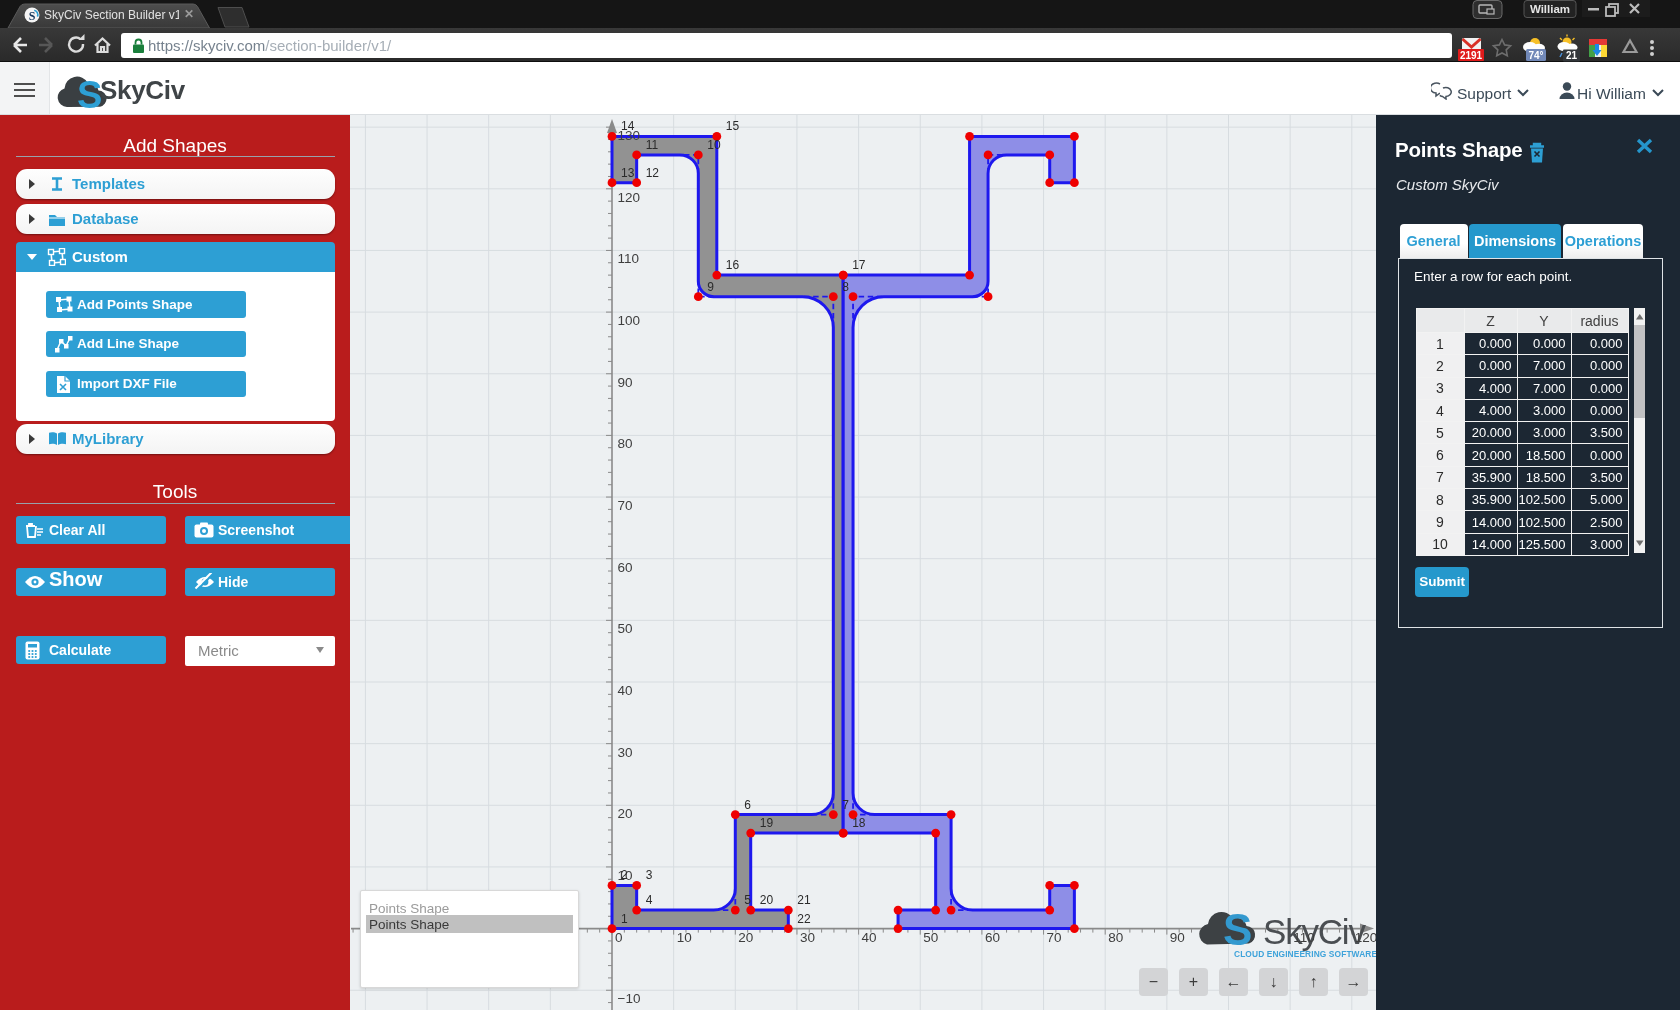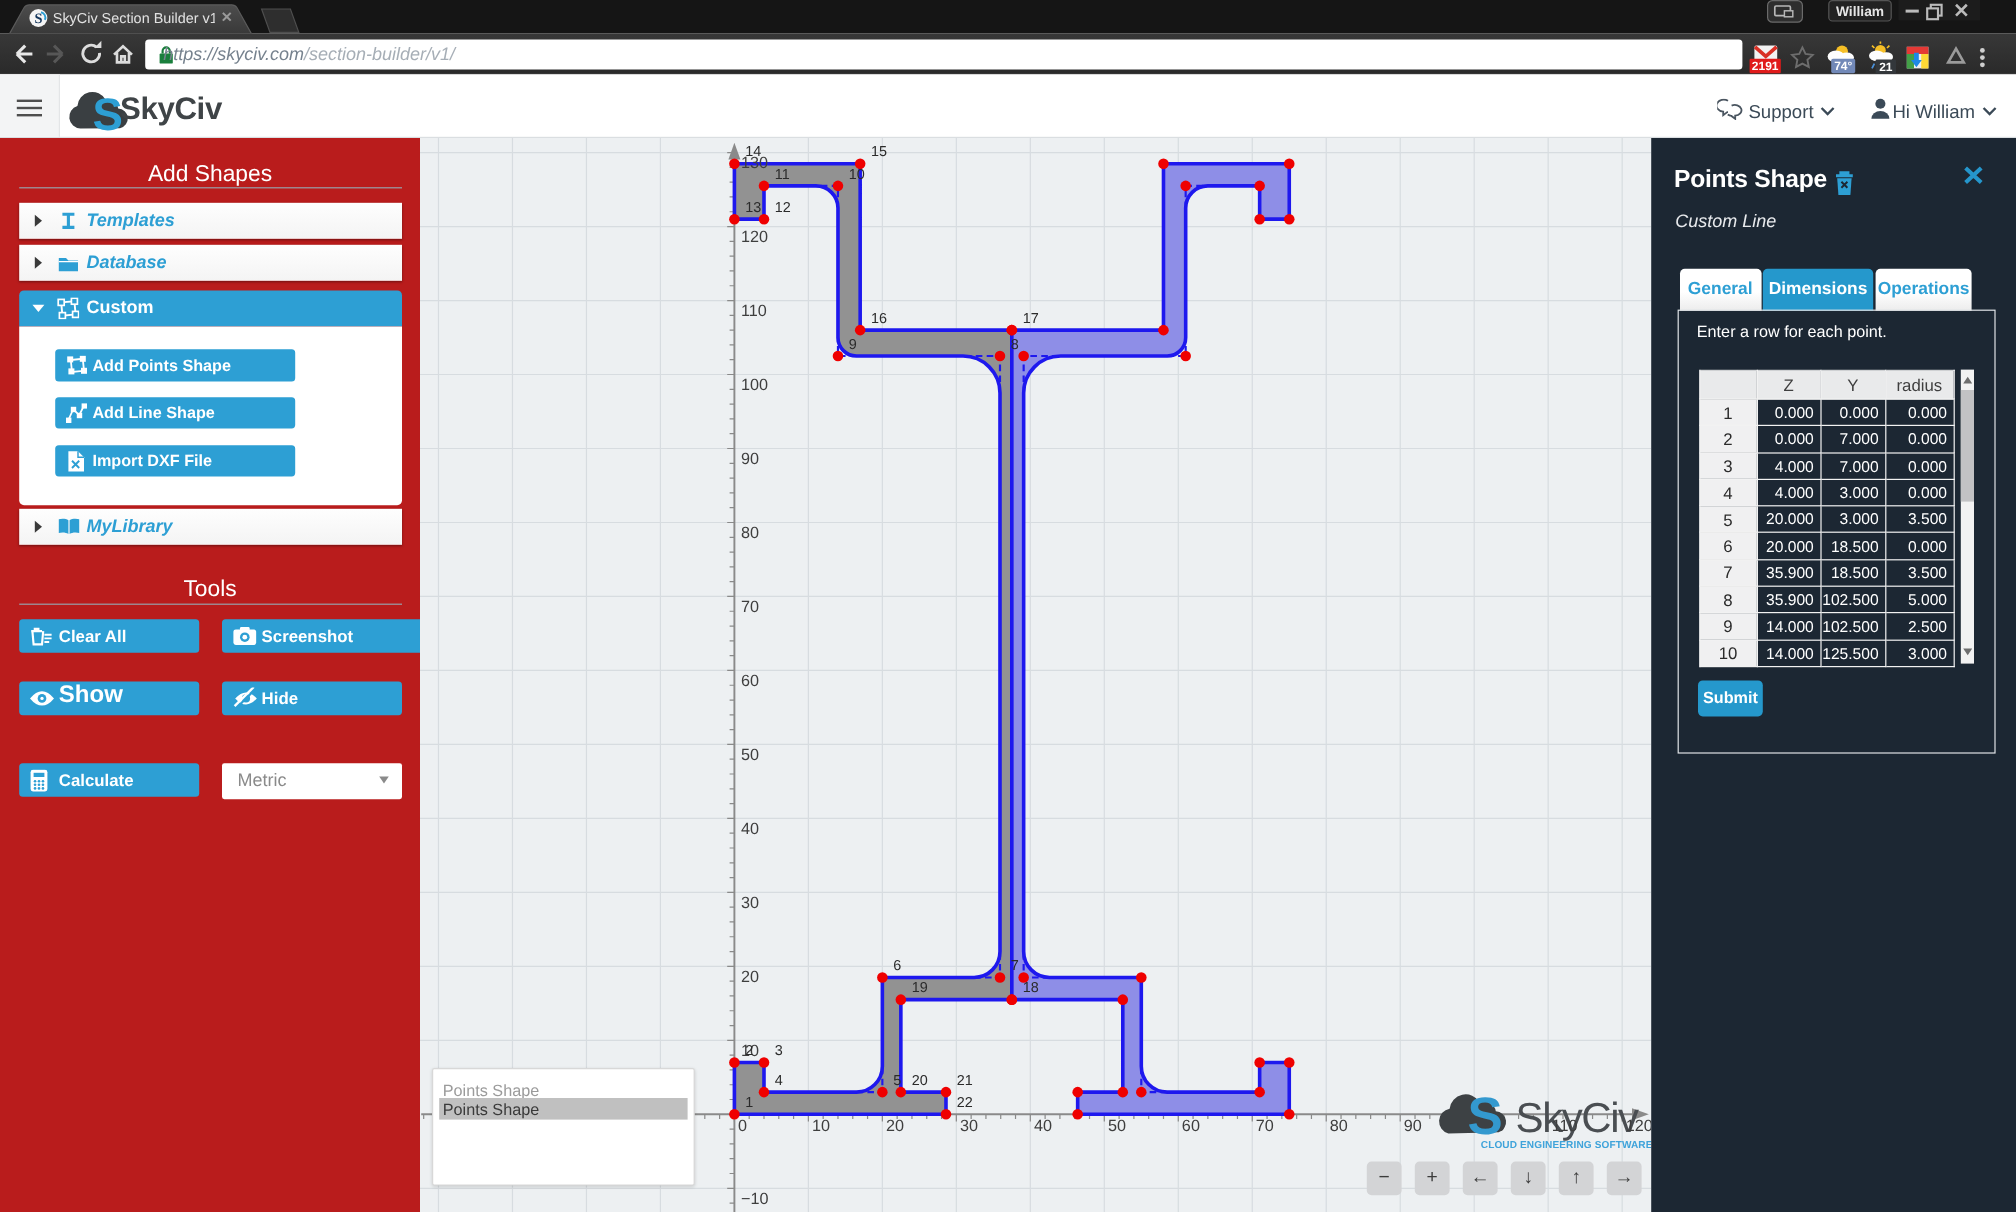--- a/index.html
+++ b/index.html
@@ -6,35 +6,35 @@
 html,body { width:1680px; height:1010px; overflow:hidden; font-family:"Liberation Sans", sans-serif; }
 #page { position:relative; width:1680px; height:1010px; background:#fff; }
 .abs { position:absolute; }
 
 
 #tabstrip { left:0; top:0; width:1680px; height:28px; background:#151515; }
 #toolbar { left:0; top:28px; width:1680px; height:34px; background:linear-gradient(#383838,#2a2a2a); border-bottom:1px solid #0e0e0e; }
 #tabtitle { left:44px; top:8px; font-size:12px; color:#e2e2e2; width:135px; white-space:nowrap; overflow:hidden; }
 #tabx { left:184px; top:7px; font-size:12px; color:#9a9a9a; font-weight:bold; }
 #urlbar { left:121px; top:33px; width:1331px; height:25px; background:#fff; border-radius:3px; }
-#urltext { left:136px; top:37px; font-size:15px; color:#76828e;font-style:italic; }
+#urltext { left:148px; top:37px; font-size:15px; color:#76828e; }
 #urltext span { color:#a6aeb6; }
 
 
 #appheader { left:0; top:62px; width:1680px; height:53px; background:#fff; border-bottom:1px solid #dadee1; }
 #menublock { left:0; top:0; width:50px; height:52px; background:#f3f4f5; border-right:1px solid #e3e5e7; }
 .hbar { position:absolute; left:14px; width:21px; height:2.4px; background:#4e4e4e; }
 #logotext { left:100px; top:13px; font-size:26px; font-weight:bold; color:#3f4447; letter-spacing:-0.3px; }
 .hdrlink { top:23px; font-size:15.5px; color:#3b4a57; }
 
 
 #sidebar { left:0; top:115px; width:350px; height:895px; background:#b91c1c; }
 .sbtitle { width:350px; text-align:center; color:#fff; font-size:19px; }
 .sbhr { left:16px; width:319px; height:1px; background:#98a1ab; }
-.acc { left:16px; width:319px; height:30px; background:linear-gradient(#fefefe,#f4f4f4); border-radius:0; box-shadow:0 1px 2px rgba(0,0,0,.4);font-style:italic; }
+.acc { left:16px; width:319px; height:30px; background:linear-gradient(#fefefe,#f4f4f4); border-radius:11px; box-shadow:0 1px 2px rgba(0,0,0,.4); }
 .acc .caret { position:absolute; left:13px; top:10px; width:0; height:0; border-left:6px solid #3a3a3a; border-top:5px solid transparent; border-bottom:5px solid transparent; }
 .acctext { position:absolute; left:56px; top:6px; font-size:15px; font-weight:bold; color:#2d9fd4; }
 #accCustomHead { left:16px; width:319px; height:30px; background:#2d9fd4; border-radius:4px 4px 0 0; }
 #accCustomHead .caretd { position:absolute; left:11px; top:12px; width:0; height:0; border-top:6px solid #fff; border-left:5px solid transparent; border-right:5px solid transparent; }
 #accCustomHead .acctext { color:#fff; }
 #accCustomBody { left:16px; width:319px; height:149px; background:#fff; border-radius:0 0 4px 4px; }
 .bluebtn { position:absolute; background:#2d9fd4; border-radius:3px; color:#fff; font-weight:bold; font-size:13.5px; }
 #metricdd { background:#fff; border-radius:2px; color:#8a8a8a; font-size:15px; }
 #metricdd .ddcaret { position:absolute; right:11px; top:11px; width:0; height:0; border-top:6px solid #8a8a8a; border-left:4.5px solid transparent; border-right:4.5px solid transparent; }
 
@@ -437,21 +437,21 @@
   <div class="abs" id="rpanel">
     <div class="abs" id="rptitle">Points Shape</div>
     <svg class="abs" style="left:153px;top:27px" width="16" height="21">
         <path d="M1 4.5 h14 M5 4.5 v-2.5 h6 v2.5" stroke="#2d9fd4" stroke-width="2.4" fill="none"></path>
         <path d="M2 6.5 h12 l-1 14 h-10 z" fill="#2d9fd4"></path>
         <path d="M5.5 9.5 l5 5 m0 -5 l-5 5" stroke="#1c2733" stroke-width="1.6"></path>
       </svg>
     <svg class="abs" style="left:260px;top:23px" width="17" height="16">
         <path d="M2 2 L15 14 M15 2 L2 14" stroke="#2596cc" stroke-width="3.4"></path>
       </svg>
-    <div class="abs" id="rpsub">Custom Line</div>
+    <div class="abs" id="rpsub">Custom SkyCiv</div>
     <div class="rtab" style="left:23.5px;width:68px">General</div>
     <div class="rtab" id="rtabActive" style="left:93px;width:92px">Dimensions</div>
     <div class="rtab" style="left:187px;width:80px">Operations</div>
     <div class="abs" id="rpbox">
       <div class="abs" id="rphint">Enter a row for each point.</div>
       <div class="abs" id="rtclip">
           <table class="abs" id="rtable">
         <tbody>
               <tr>
                 <td class="hc" style="width:48px;height:24px"></td>

